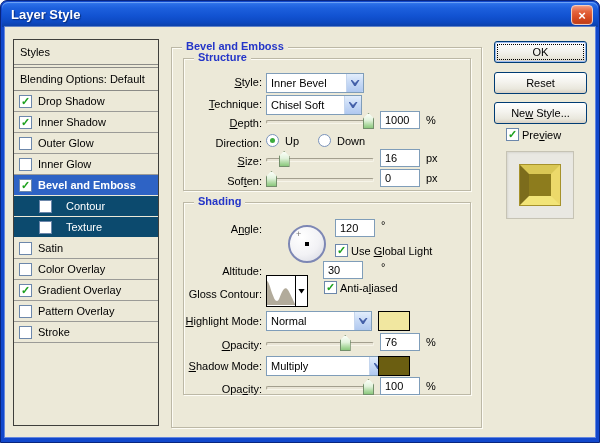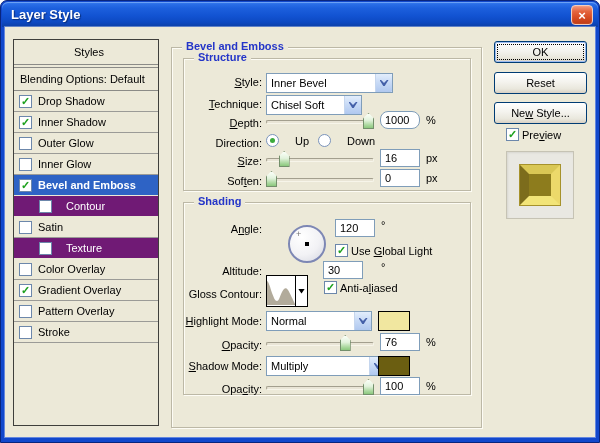--- a/index.html
+++ b/index.html
@@ -20,27 +20,27 @@
     background:linear-gradient(180deg,#f2987c 0%,#e4653f 30%,#d94e26 60%,#bf3a14 100%);
     display:flex; align-items:center; justify-content:center; cursor:pointer;
     box-shadow:inset 0 0 2px #fff3; }
 
   .body { position:absolute; top:26px; left:4px; right:4px; bottom:5px;
           background:#ece9d8; box-shadow:0 0 0 1px rgba(255,255,255,.35); }
 
   
   .styles-list { position:absolute; left:8px; top:12px; width:146px; height:387px;
                  border:1px solid #3f3f3c; background:#ece9d8; }
-  .list-header { height:25px; line-height:25px; padding-left:6px; border-bottom:1px solid #8b8b87;text-align:center; }
+  .list-header { height:25px; line-height:25px; padding-left:6px; border-bottom:1px solid #8b8b87; }
   .list-gap { height:3px; border-bottom:1px solid #8b8b87; }
   .blending-row { height:23px; line-height:23px; padding-left:6px; border-bottom:1px solid #8b8b87; cursor:pointer; }
   .item { position:relative; height:21px; line-height:21px; border-bottom:1px solid #9b9b97;
           padding-left:24px; cursor:pointer; }
   .item.selected { background:#2e63c5; color:#fff; font-weight:bold; border-bottom-color:#ece9d8; }
-  .item.sub { background:#701a75; color:#fff; border-bottom-color:#ece9d8; padding-left:52px; }
+  .item.sub { background:#0c4a6e; color:#fff; border-bottom-color:#ece9d8; padding-left:52px; }
   .cb { position:absolute; left:5px; top:4px; width:13px; height:13px; background:#fff;
         border:1px solid #6c87ab; font-size:11px; line-height:11px; font-weight:bold;
         color:#1ea11e; text-align:center; }
   .item.sub .cb { left:25px; }
 
   
   .group { position:absolute; border:1px solid #bcb8a6;
            box-shadow:inset 1px 1px 0 #fdfcf5, 1px 1px 0 #fdfcf5; }
   .group-label { position:absolute; top:-8px; left:10px; padding:0 4px; background:#ece9d8;
                  color:#2435c8; font-weight:bold; white-space:nowrap; }
@@ -63,21 +63,21 @@
     background:#e9e5d6; border:1px solid; border-color:#a39f8e #f7f5ea #f7f5ea #a39f8e; border-radius:2px; }
   .thumb { position:absolute; top:0; width:11px; height:16px;
     background:linear-gradient(180deg,#fafff8 0%,#e2f2dc 45%,#a8d79c 80%,#8cc87e 100%);
     border:1px solid #738f6b; clip-path:polygon(0 34%,50% 0,100% 34%,100% 100%,0 100%); }
 
   .numfield { position:absolute; width:40px; height:18px; border:1px solid #7f9db9;
     font-family:"Liberation Sans",sans-serif; font-size:11px; padding:0 4px; background:#fff; }
   .unit { position:absolute; white-space:nowrap; }
 
   
-  .radio-row { position:absolute; display:flex; align-items:center; gap:16px; cursor:pointer;text-align:right; }
+  .radio-row { position:absolute; display:flex; align-items:center; gap:6px; cursor:pointer;text-align:right; }
   .radio { width:13px; height:13px; border-radius:50%; background:#fff; border:1px solid #7a93bb;
            display:flex; align-items:center; justify-content:center; }
   .radio .dot { width:5px; height:5px; border-radius:50%; background:#3cab3c; }
 
   
   .xp-check { width:13px; height:13px; background:#fff; border:1px solid #6c87ab;
     font-size:11px; line-height:11px; font-weight:bold; color:#1ea11e; text-align:center; cursor:pointer; }
 
   
   .dial { position:absolute; width:38px; height:38px; border-radius:50%;
@@ -152,28 +152,28 @@
       <div class="item selected">
         <span class="cb">✓</span>
         <span class="lbl">Bevel and Emboss</span>
       </div>
 
       <div class="item sub">
         <span class="cb"></span>
         <span class="lbl">Contour</span>
       </div>
 
+      <div class="item sub">
+        <span class="cb"></span>
+        <span class="lbl">Texture</span>
+      </div>
+
       <div class="item">
         <span class="cb"></span>
         <span class="lbl">Satin</span>
-      </div>
-
-      <div class="item sub">
-        <span class="cb"></span>
-        <span class="lbl">Texture</span>
       </div>
 
       <div class="item">
         <span class="cb"></span>
         <span class="lbl">Color Overlay</span>
       </div>
 
       <div class="item">
         <span class="cb">✓</span>
         <span class="lbl">Gradient Overlay</span>
@@ -191,41 +191,41 @@
     </div>
     </div>
 
     <div class="group" style="left:166px; top:20px; width:311px; height:381px;">
       <span class="group-label">Bevel and Emboss</span>
 
       <div class="group" style="left:11px; top:10px; width:288px; height:133px;">
         <span class="group-label">Structure</span>
 
         <span class="row-label" style="left:0; top:17px;"><u>S</u>tyle:</span>
-        <div class="combo" style="left:82px; top:14px; width:127px;">
+        <div class="combo" style="left:82px; top:14px; width:98px;">
           <span class="val">Inner Bevel</span>
           <span class="arrow">
               <span class="chev"></span>
             </span>
         </div>
 
         <span class="row-label" style="left:0; top:39px;"><u>T</u>echnique:</span>
         <div class="combo" style="left:82px; top:36px; width:96px;">
           <span class="val">Chisel Soft</span>
           <span class="arrow">
               <span class="chev"></span>
             </span>
         </div>
 
         <span class="row-label" style="left:0; top:58px;"><u>D</u>epth:</span>
         <div class="slider" style="left:82px; top:54px;">
           <div class="track"></div>
           <div class="thumb" style="left: calc(100% - 11px);"></div>
         </div>
-        <input class="numfield" style="left: 196px; top: 52px; border-radius: 8px;" value="1000">
+        <input class="numfield" style="left: 196px; top: 52px;" value="1000">
         <span class="unit" style="left:242px; top:55px;">%</span>
 
         <span class="row-label" style="left:0; top:78px;">Direction:</span>
         <div class="radio-row" style="left:82px; top:75px;">
           <span class="radio">
               <span class="dot"></span>
             </span>
           <span>Up</span>
         </div>
         <div class="radio-row" style="left:134px; top:75px;">

